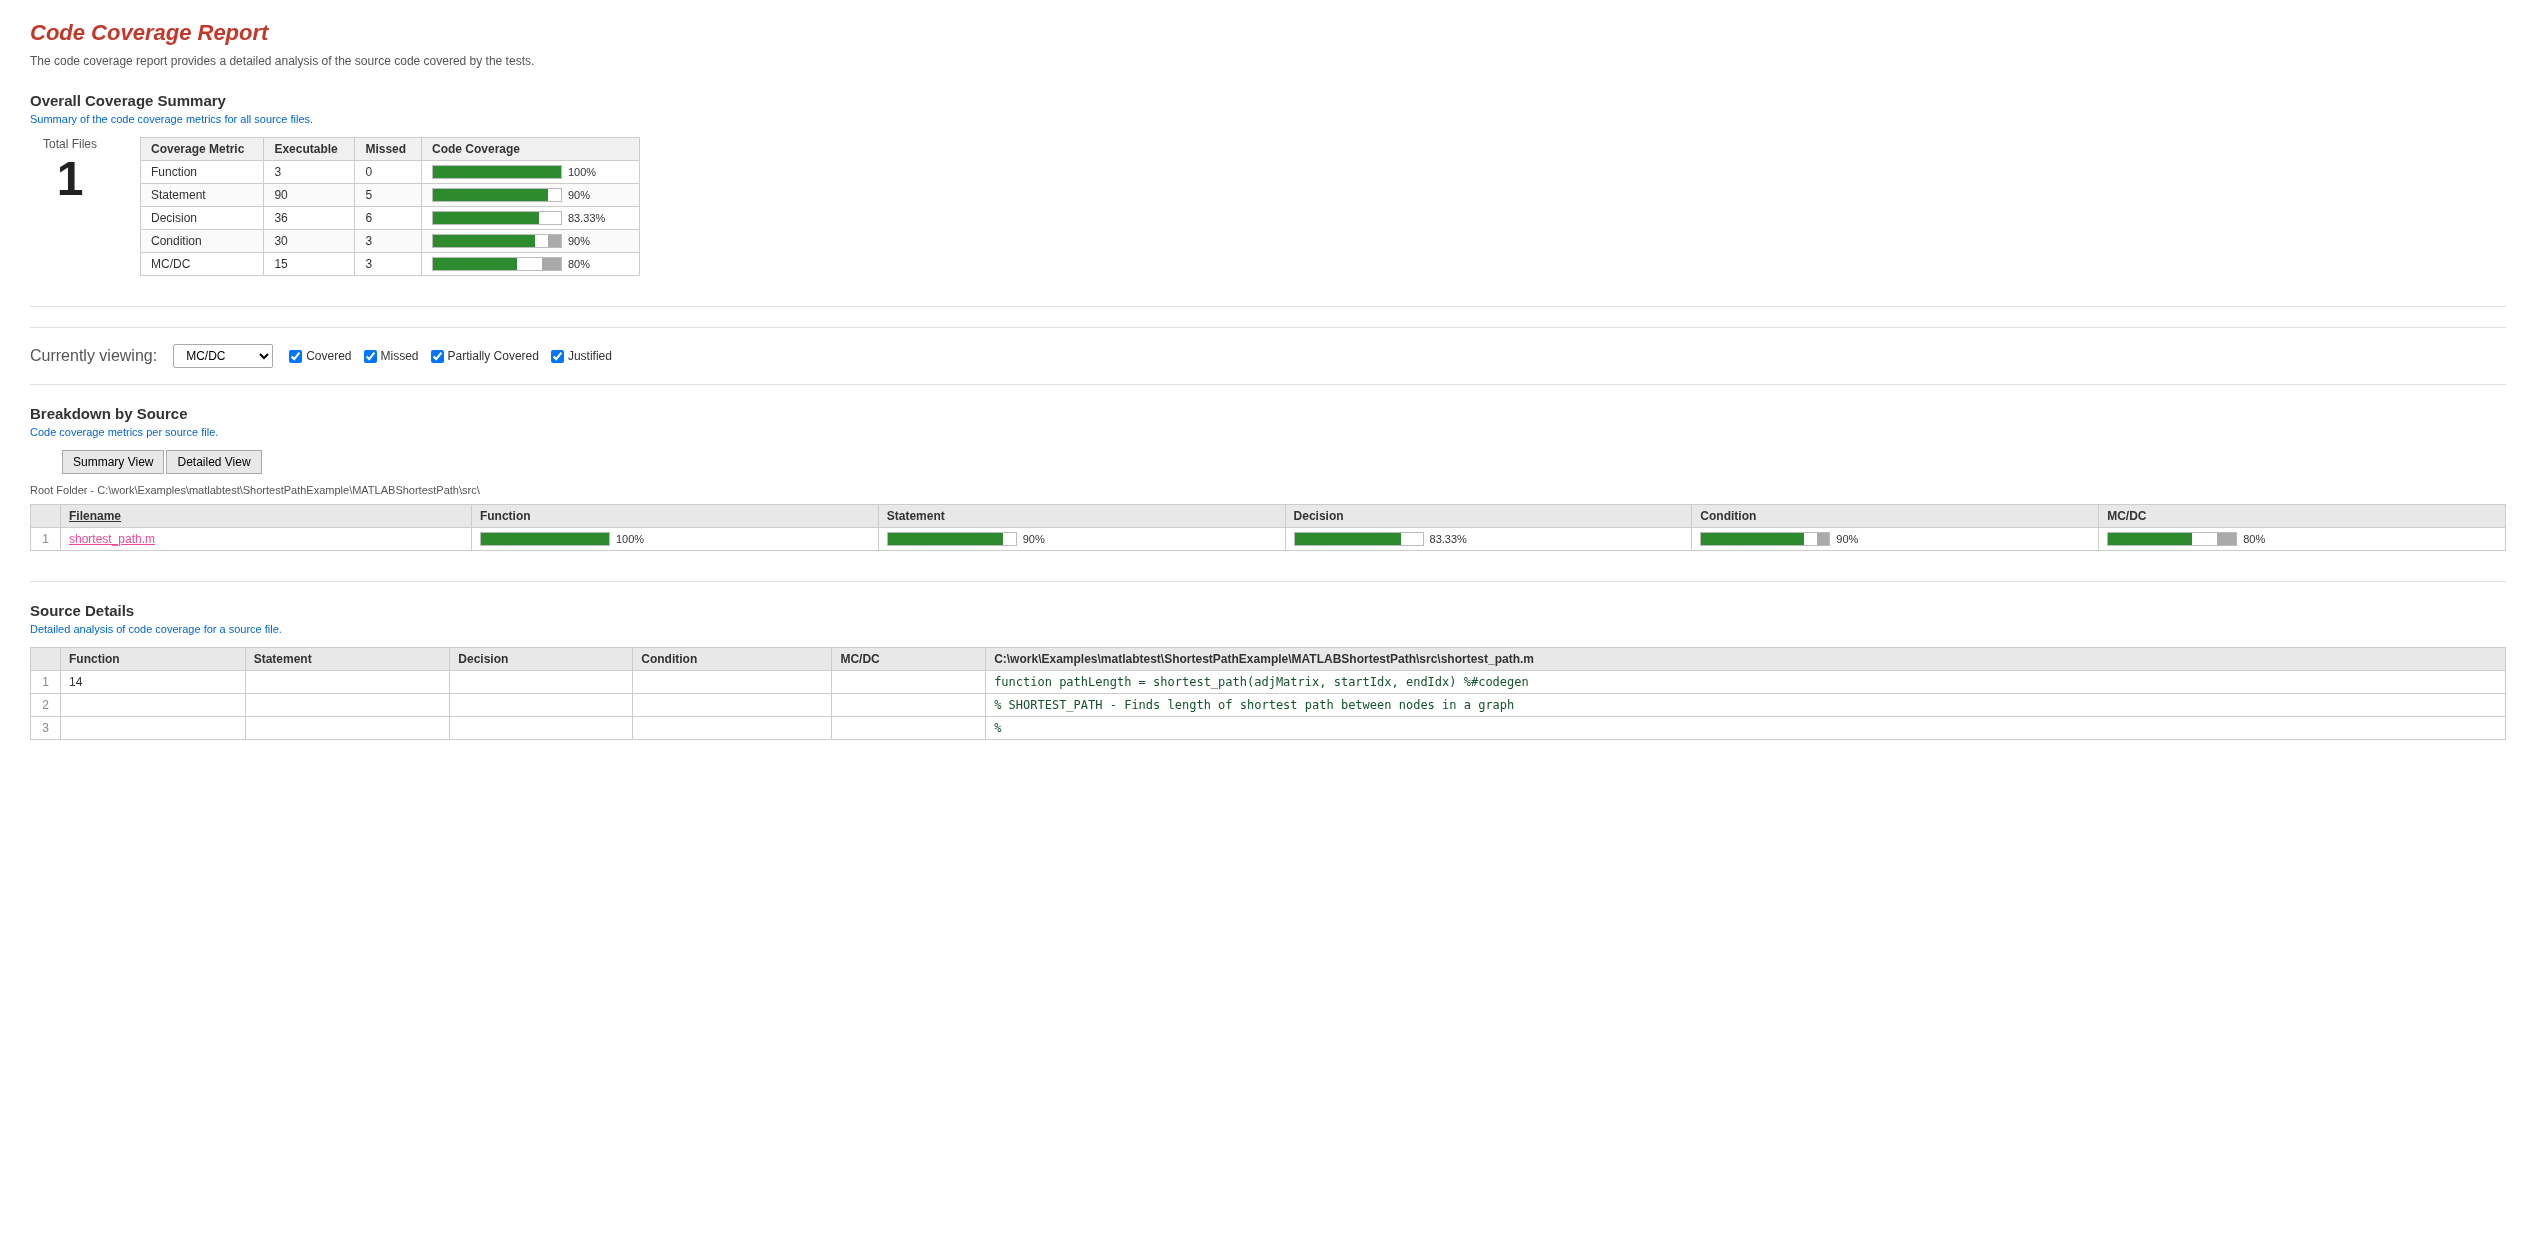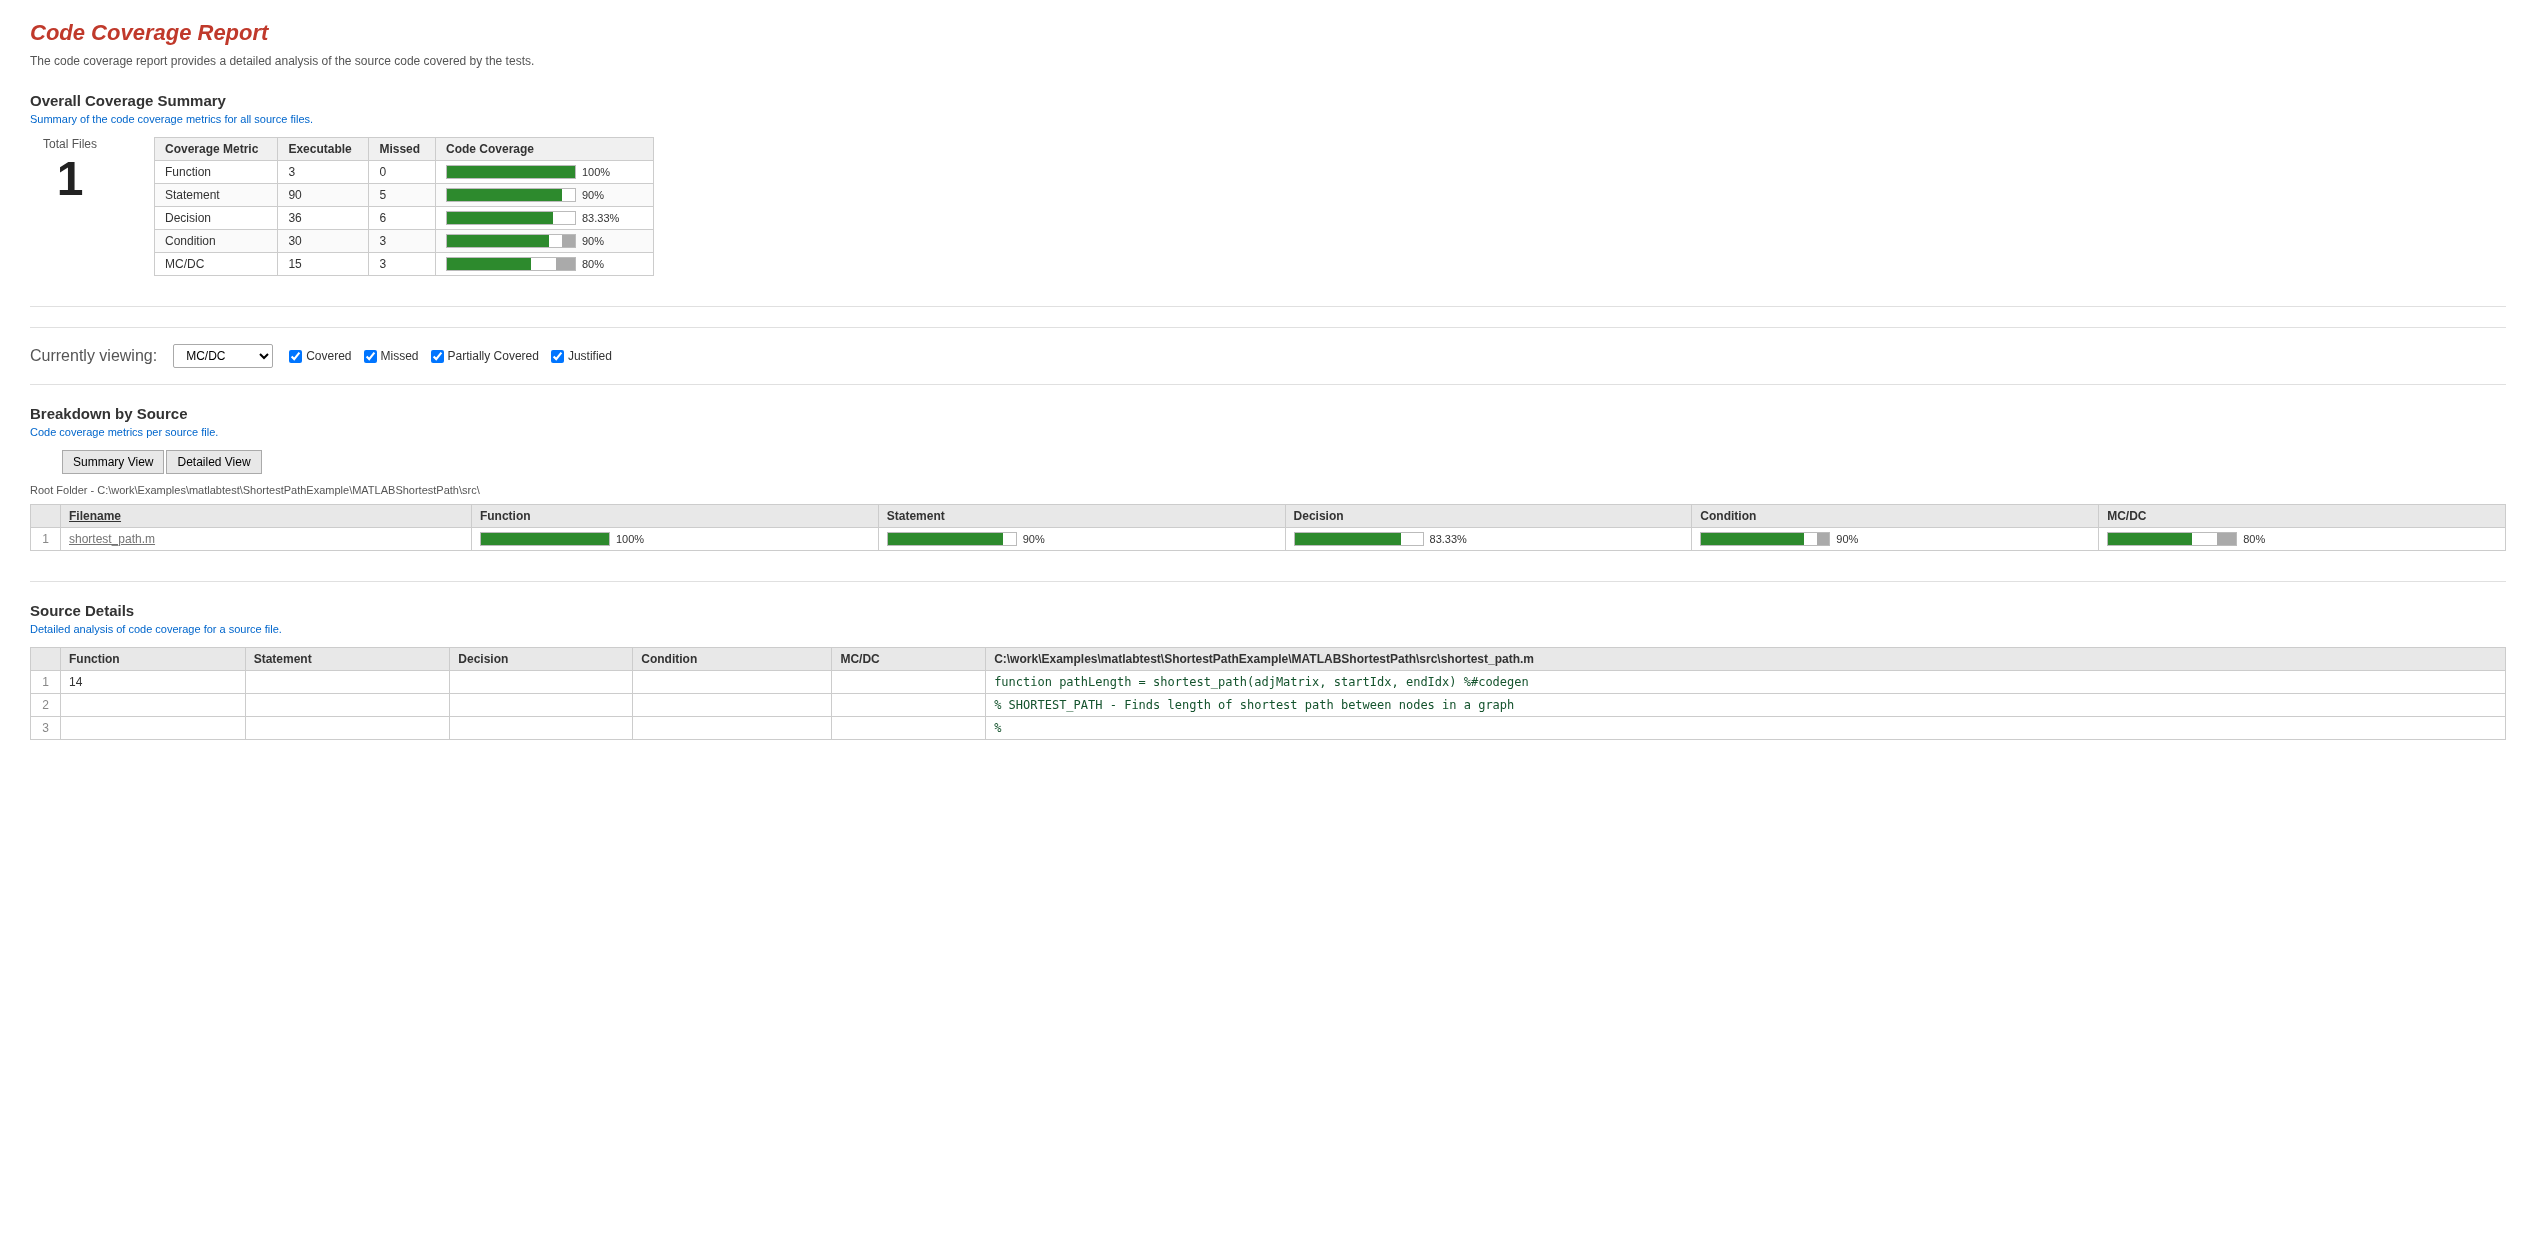--- a/index.html
+++ b/index.html
@@ -5,21 +5,21 @@
     * { box-sizing: border-box; margin: 0; padding: 0; }
     body { font-family: Arial, sans-serif; font-size: 12px; color: #333; background: #fff; padding: 20px 30px; }
     
     h1.page-title { color: #c0392b; font-size: 22px; font-weight: bold; margin-bottom: 8px; font-style: italic; }
     .page-subtitle { font-size: 12px; color: #555; margin-bottom: 24px; }
     
     h2.section-title { font-size: 15px; font-weight: bold; color: #333; margin-bottom: 4px; }
     .section-subtitle { font-size: 11px; color: #0066cc; margin-bottom: 12px; }
     
     .overall-section { margin-bottom: 30px; }
-    .overall-content { display: flex; align-items: flex-start; gap: 44px; }
+    .overall-content { display: flex; align-items: flex-start; gap: 30px; }
     .total-files-box { text-align: center; min-width: 80px; }
     .total-files-label { font-size: 12px; color: #555; margin-bottom: 4px; }
     .total-files-number { font-size: 48px; font-weight: bold; color: #222; line-height: 1; }
     
     .coverage-table { border-collapse: collapse; min-width: 500px; }
     .coverage-table th { background: #f0f0f0; border: 1px solid #ccc; padding: 4px 10px; font-size: 12px; text-align: left; }
     .coverage-table td { border: 1px solid #ccc; padding: 4px 10px; font-size: 12px; }
     .coverage-table tr:nth-child(even) td { background: #fafafa; }
     
     .bar-container { display: flex; align-items: center; gap: 6px; min-width: 180px; }
@@ -212,21 +212,21 @@
         <th>Function</th>
         <th>Statement</th>
         <th>Decision</th>
         <th>Condition</th>
         <th>MC/DC</th>
       </tr>
     </thead>
     <tbody id="files-tbody">
     <tr>
     <td class="num-col">1</td>
-    <td class="filename-col" style="color:#737373;cursor:pointer;">shortest_path.m</td>
+    <td class="filename-col" style="color:#ec4899;cursor:pointer;">shortest_path.m</td>
     <td>
             <div class="bar-container">
     <div class="bar-track">
       <div class="bar-green" style="width:130px"></div>
       <div class="bar-white" style="width:0px"></div>
       <div class="bar-gray" style="width:0px"></div>
     </div>
     <span class="bar-pct">100%</span>
   </div>
           </td>

